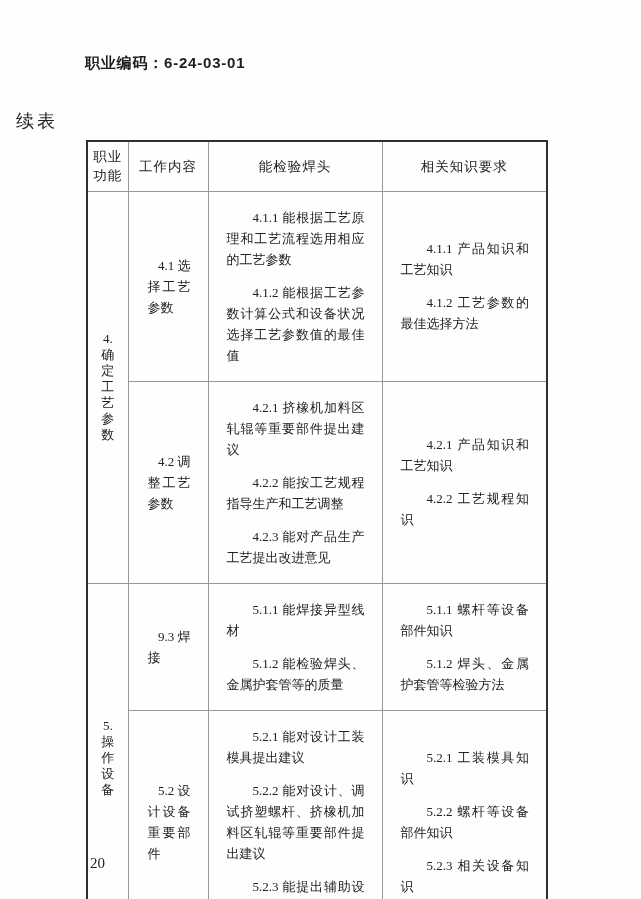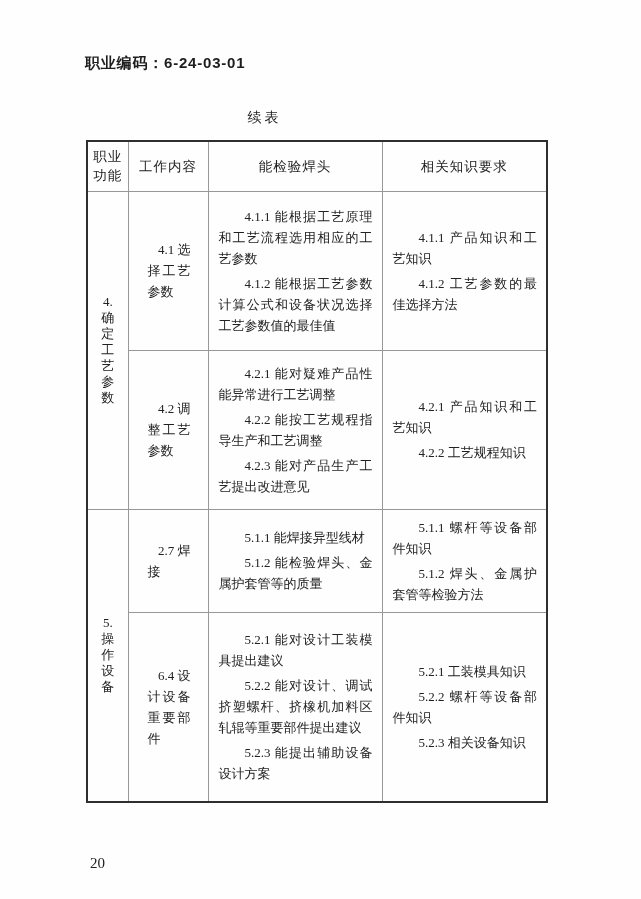--- a/index.html
+++ b/index.html
@@ -17,23 +17,23 @@
   }
   .header-code {
     position: absolute; left: 85px; top: 54px;
     font-family: "Liberation Sans", sans-serif;
     font-weight: 700;
     font-size: 15px;
     letter-spacing: 0.8px;
     color: #1e1e1e;
   }
   .continued-label {
-    position: absolute; left: 4px; top: 109px; width: 521px;
-    text-align: center;
-    font-size: 14px;
+    position: absolute; left: 16px; top: 109px; width: 521px;
+    text-align: left;
+    font-size: 18px;
     letter-spacing: 3px;
     color: #1e1e1e;
   }
   table.doc-table {
     position: absolute; left: 86px; top: 140px;
     width: 460px;
     table-layout: fixed;
     border-collapse: collapse;
     border: 2px solid #2f2f2f;
     font-size: 13px;
@@ -69,21 +69,21 @@
   td.work-cell { padding: 2px 5px 2px 7px; }
   td.work-cell p {
     margin: 12px;
     text-align: justify;
     text-justify: inter-ideograph;
     text-indent: 0.8em;
     line-height: 21px;
   }
   td.text-cell { padding: 3px 5px 3px 6px; }
   td.text-cell p {
-    margin: 4px;
+    margin: 12px;
     text-align: justify;
     text-justify: inter-ideograph;
     text-indent: 2em;
     line-height: 21px;
   }
   .page-number {
     position: absolute; left: 90px; top: 855px;
     font-size: 15px;
     color: #1e1e1e;
   }
@@ -132,50 +132,50 @@
         <td class="text-cell">
           <p>4.1.1 产品知识和工艺知识</p>
           <p>4.1.2 工艺参数的最佳选择方法</p>
         </td>
       </tr>
       <tr class="row-tall">
         <td class="work-cell">
           <p>4.2 调整工艺参数</p>
         </td>
         <td class="text-cell">
-          <p>4.2.1 能对疑难产品性能异常进行工艺调整</p>
+          <p>4.2.1 挤橡机加料区轧辊等重要部件提出建议</p>
           <p>4.2.2 能按工艺规程指导生产和工艺调整</p>
           <p>4.2.3 能对产品生产工艺提出改进意见</p>
         </td>
         <td class="text-cell">
           <p>4.2.1 产品知识和工艺知识</p>
           <p>4.2.2 工艺规程知识</p>
         </td>
       </tr>
       <tr class="row-med">
         <td class="func-cell" rowspan="2">5.
 操
 作
 设
 备</td>
         <td class="work-cell">
-          <p>2.7 焊接</p>
+          <p>9.3 焊接</p>
         </td>
         <td class="text-cell">
           <p>5.1.1 能焊接异型线材</p>
           <p>5.1.2 能检验焊头、金属护套管等的质量</p>
         </td>
         <td class="text-cell">
           <p>5.1.1 螺杆等设备部件知识</p>
           <p>5.1.2 焊头、金属护套管等检验方法</p>
         </td>
       </tr>
       <tr class="row-big">
         <td class="work-cell">
-          <p>6.4 设计设备重要部件</p>
+          <p>5.2 设计设备重要部件</p>
         </td>
         <td class="text-cell">
           <p>5.2.1 能对设计工装模具提出建议</p>
           <p>5.2.2 能对设计、调试挤塑螺杆、挤橡机加料区轧辊等重要部件提出建议</p>
           <p>5.2.3 能提出辅助设备设计方案</p>
         </td>
         <td class="text-cell">
           <p>5.2.1 工装模具知识</p>
           <p>5.2.2 螺杆等设备部件知识</p>
           <p>5.2.3 相关设备知识</p>

